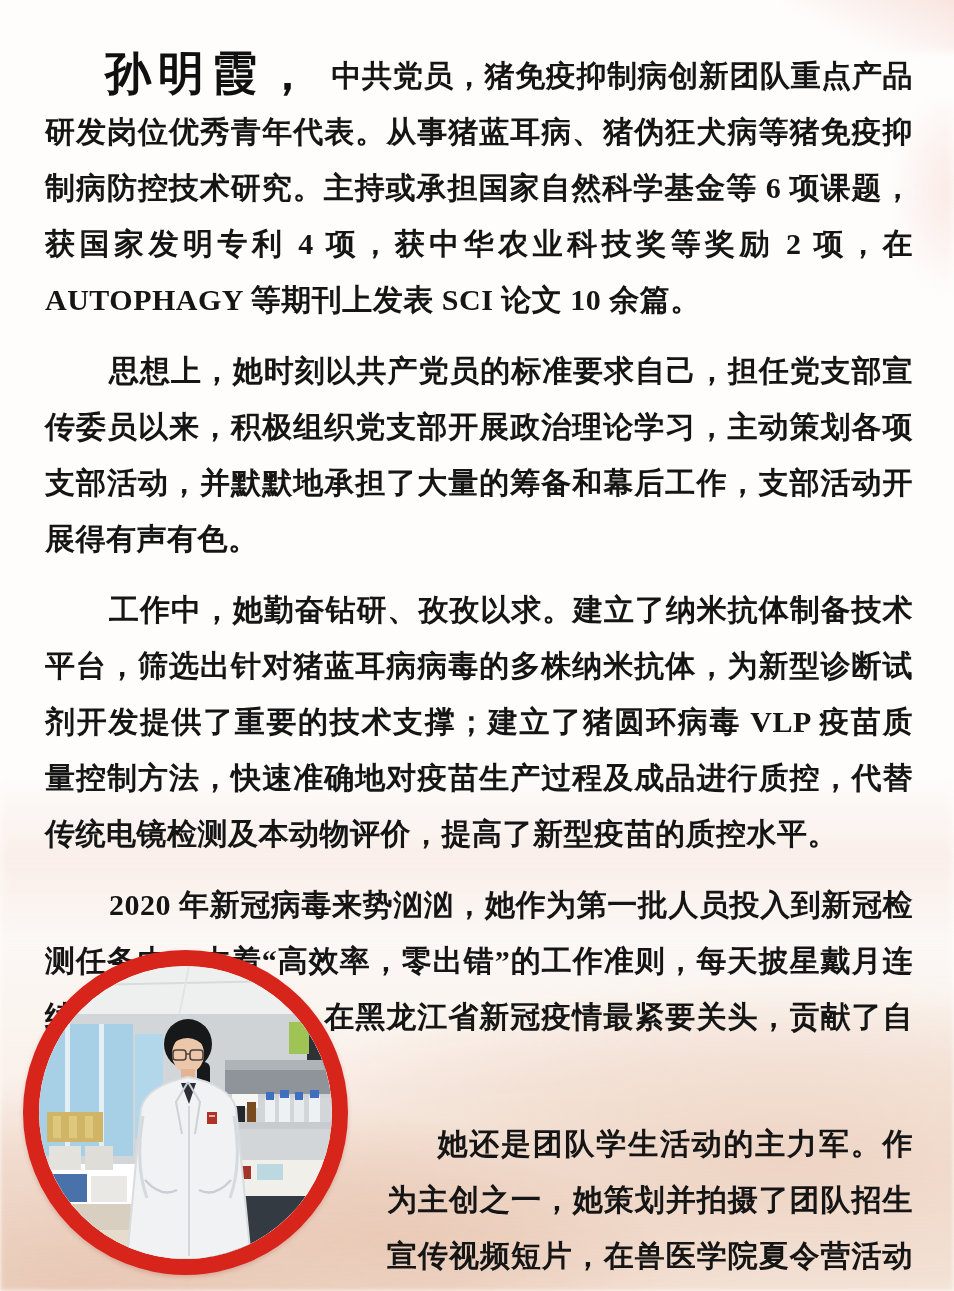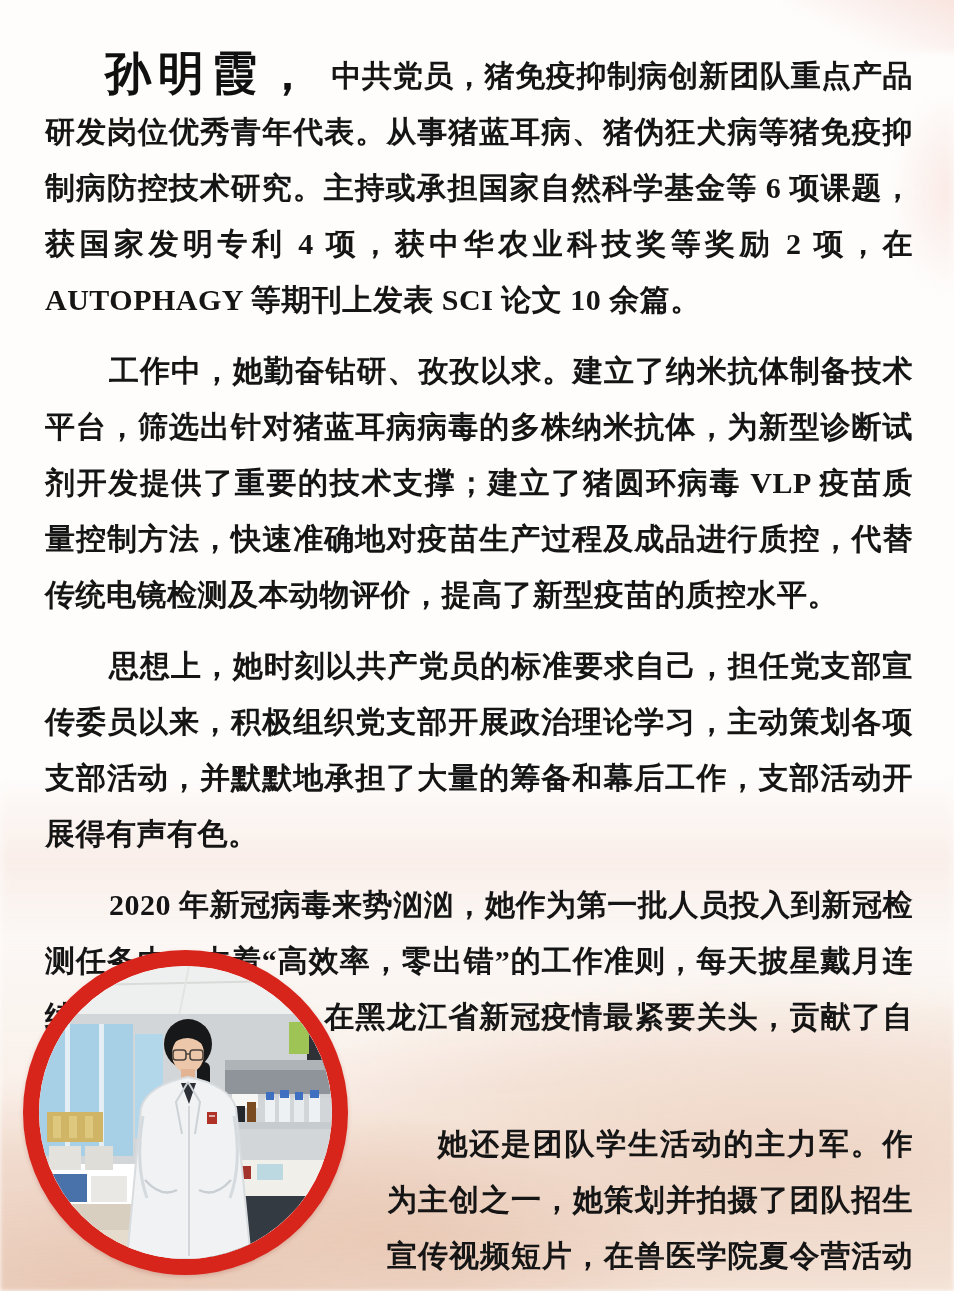--- a/index.html
+++ b/index.html
@@ -182,22 +182,22 @@
       <path d="M192,214 q-16,18 -32,10" fill="none" stroke="#c9ced3" stroke-width="2.5"></path>
 
       <rect x="168" y="146" width="10" height="12" fill="#b03226"></rect>
       <line x1="170" y1="150" x2="176" y2="150" stroke="#f0d9d4" stroke-width="1.5"></line>
     </svg>
   </div>
 
   <div class="content">
     <p class="para p1"><span class="big-name">孙明霞，</span><span>中共党员，猪免疫抑制病创新团队重点产品研发岗位优秀青年代表。从事猪蓝耳病、猪伪狂犬病等猪免疫抑制病防控技术研究。主持或承担国家自然科学基金等 6 项课题，获国家发明专利 4 项，获中华农业科技奖等奖励 2 项，在 AUTOPHAGY 等期刊上发表 SCI 论文 10 余篇。</span></p>
 
+    <p class="para indent p2">思想上，她时刻以共产党员的标准要求自己，担任党支部宣传委员以来，积极组织党支部开展政治理论学习，主动策划各项支部活动，并默默地承担了大量的筹备和幕后工作，支部活动开展得有声有色。</p>
+
     <p class="para indent p3">工作中，她勤奋钻研、孜孜以求。建立了纳米抗体制备技术平台，筛选出针对猪蓝耳病病毒的多株纳米抗体，为新型诊断试剂开发提供了重要的技术支撑；建立了猪圆环病毒 VLP 疫苗质量控制方法，快速准确地对疫苗生产过程及成品进行质控，代替传统电镜检测及本动物评价，提高了新型疫苗的质控水平。</p>
-
-    <p class="para indent p2">思想上，她时刻以共产党员的标准要求自己，担任党支部宣传委员以来，积极组织党支部开展政治理论学习，主动策划各项支部活动，并默默地承担了大量的筹备和幕后工作，支部活动开展得有声有色。</p>
 
     <p class="para indent p4">2020 年新冠病毒来势汹汹，她作为第一批人员投入到新冠检测任务中，本着“高效率，零出错”的工作准则，每天披星戴月连续工作十几个小时，在黑龙江省新冠疫情最紧要关头，贡献了自己的一份力量。</p>
 
     <p class="para bottom-para"><span class="photo-spacer"></span><span>她还是团队学生活动的主力军。作为主创之一，她策划并拍摄了团队招生宣传视频短片，在兽医学院夏令营活动中获得广泛好评。她组织了团队 2021 年线上春晚，为因为疫情不能回家的同学们送去家的温暖，为团队发展营造积极向上的氛围。</span></p>
   </div>
 
 </div>
 
 </body></html>

